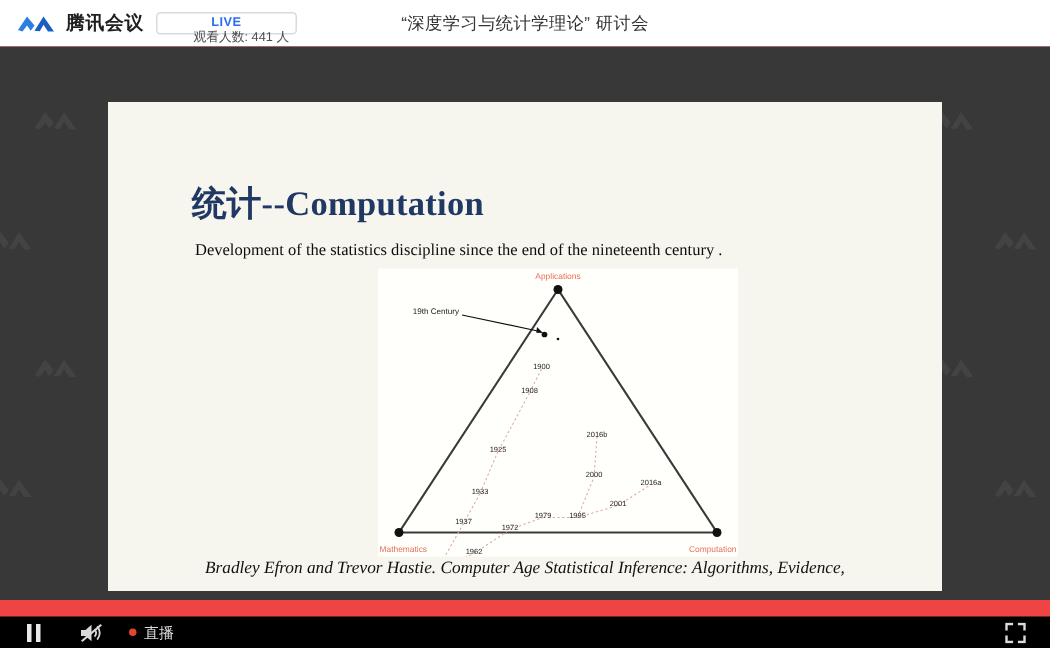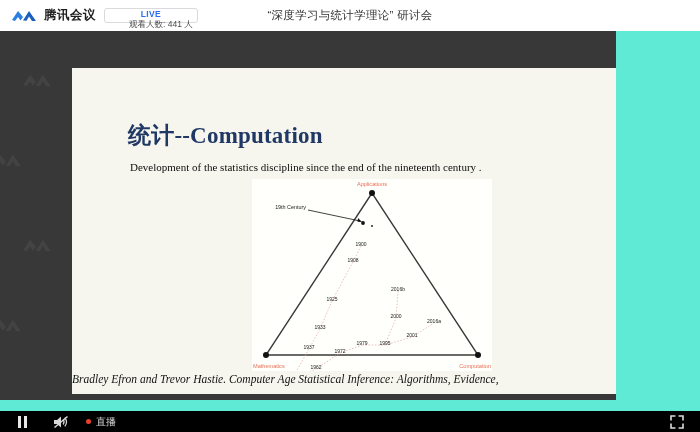--- a/index.html
+++ b/index.html
@@ -1,19 +1,19 @@
 <!DOCTYPE html>
 <html><head>
 <meta charset="utf-8">
 <style>
   * { margin:0; padding:0; box-sizing:border-box; }
   html,body { width:700px; height:432px; background:#000; overflow:hidden; }
   body { font-family:"Liberation Sans", sans-serif; }
 
-  #app { position:relative; width:700px; height:432px; background:#5eead4; }
+  #app { position:relative; width:700px; height:432px; background:#ef4444; }
 
   
   #topbar {
     position:absolute; left:0; top:0; width:700px; height:31px;
     background:#ffffff; display:flex; align-items:center;
   }
   #brand { display:flex; align-items:center; padding-left:11px; }
   .logo-svg { display:block; }
   #brand-name {
     font-size:12.5px; font-weight:bold; color:#1f1f1f; margin-left:7px;
@@ -28,21 +28,21 @@
     font-size:8.5px; font-weight:bold; color:#2c6ef2; letter-spacing:0.3px;
   }
   #viewers { font-size:8.5px; color:#4c4c4c; margin-left:20px; white-space:nowrap; }
   #meeting-title {
     position:absolute; left:0; right:0; text-align:center;
     font-size:11.5px; color:#333; letter-spacing:0.3px; pointer-events:none;
   }
 
   
   #stage {
-    position:absolute; left:0; top:31px; width:616px; height:369px;
+    position:absolute; left:0; top:31px; width:700px; height:369px;
     background:#383838; overflow:hidden;
   }
   .watermark {
     position:absolute; opacity:0.055; pointer-events:none;
   }
   .wm-a { left:22px; top:40px; }
   .wm-b { left:22px; top:205px; }
   .wm-c { left:620px; top:40px; }
   .wm-d { left:620px; top:205px; }
   .wm-e { left:-8px; top:120px; }
@@ -64,21 +64,21 @@
   #slide-subtitle {
     position:absolute; left:58px; top:93px;
     font-family:"Liberation Serif", serif;
     font-size:11px; color:#0d0d0d; white-space:nowrap;
   }
   #figure-box {
     position:absolute; left:180px; top:111px; width:240px; height:192px;
     background:#fffffb;
   }
   #caption {
-    position:absolute; left:0; top:304px; width:556px; text-align:left;
+    position:absolute; left:0; top:304px; width:556px; text-align:center;
     font-family:"Liberation Serif", serif;
     font-style:italic; font-size:11.5px; color:#111; line-height:1.35;
   }
   #caption .cap-line { display:block; }
 
   
   #controls {
     position:absolute; left:0; bottom:0; width:700px; height:21px;
     background:#000; display:flex; align-items:center;
   }

